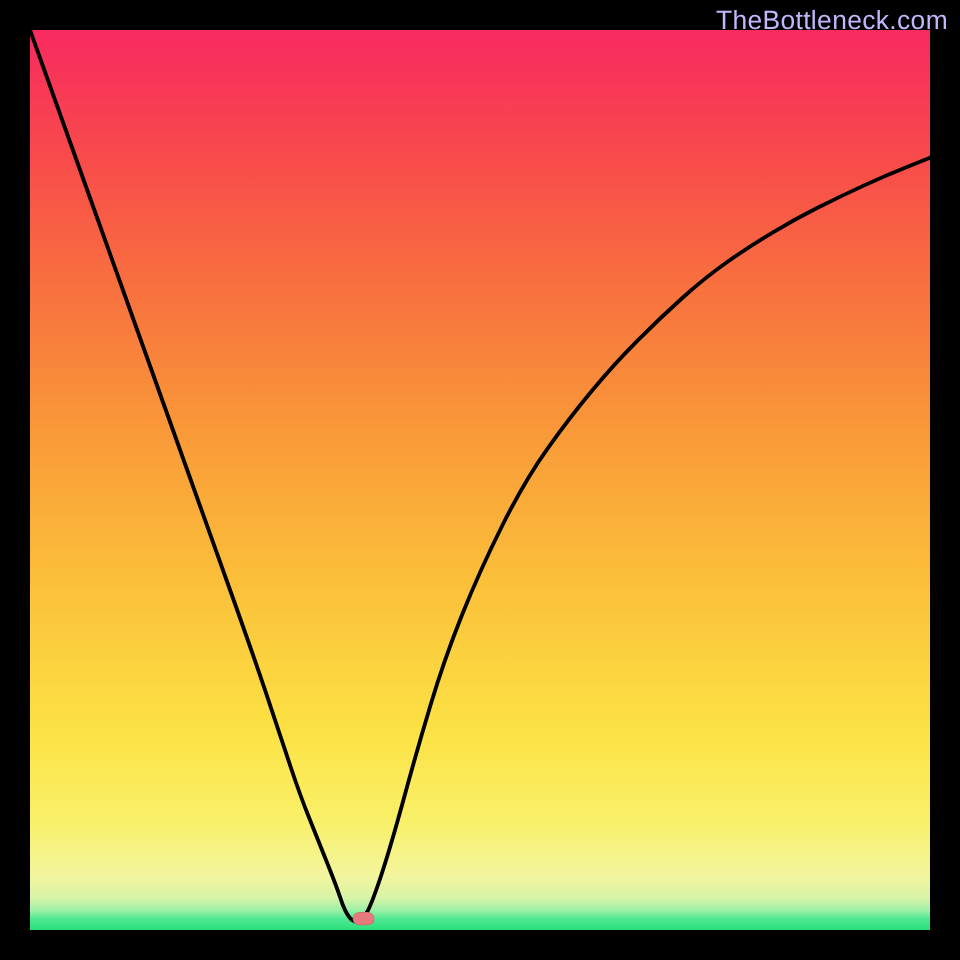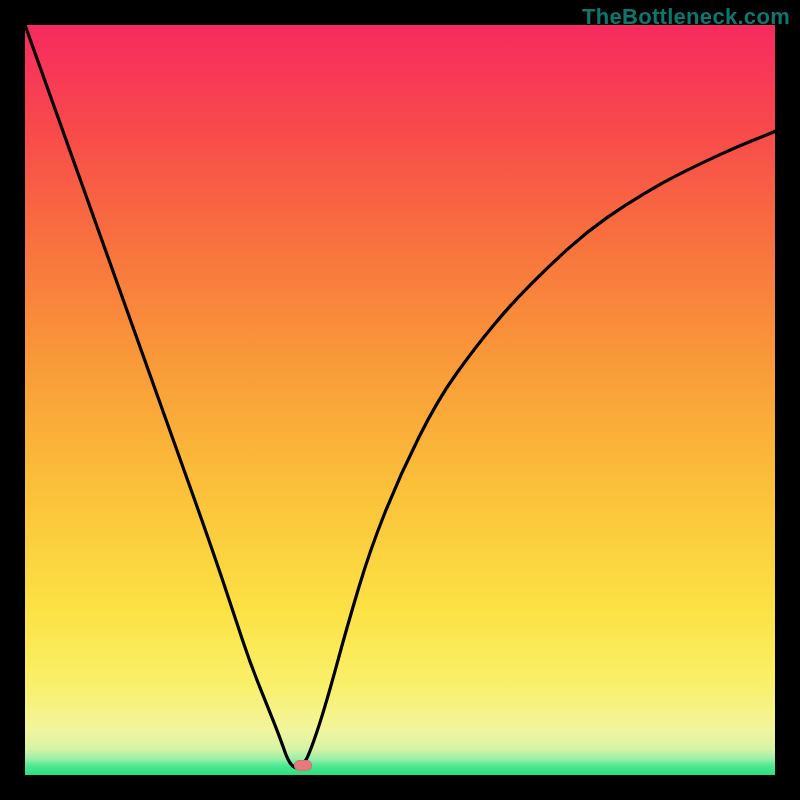--- a/index.html
+++ b/index.html
@@ -14,23 +14,23 @@
   .frame {
     position: relative;
     width: 800px;
     height: 800px;
     background: #000;
   }
   .watermark {
     position: absolute;
     top: 4px;
     right: 10px;
-    color: #0f766e;
+    color: #c4b5fd;
     font-size: 22px;
-    font-weight: 700;
+    font-weight: 400;
     letter-spacing: 0.3px;
     z-index: 5;
     pointer-events: none;
   }
   .plot-area {
     position: absolute;
     left: 25px;
     top: 25px;
     width: 750px;
     height: 750px;

